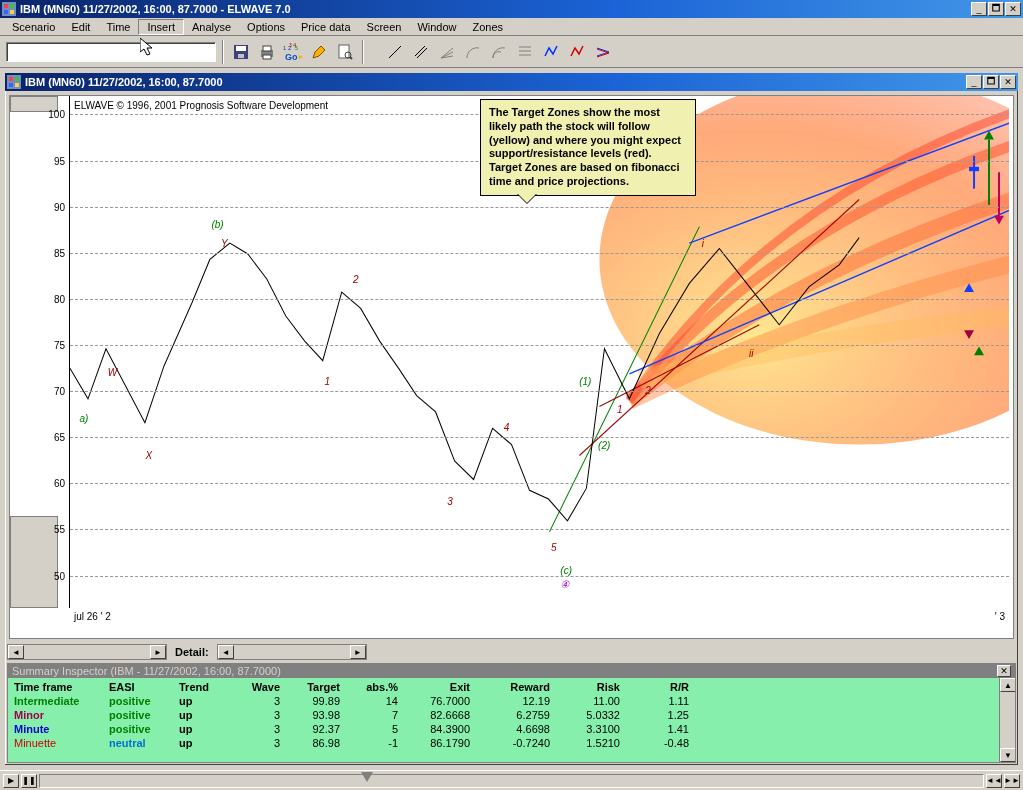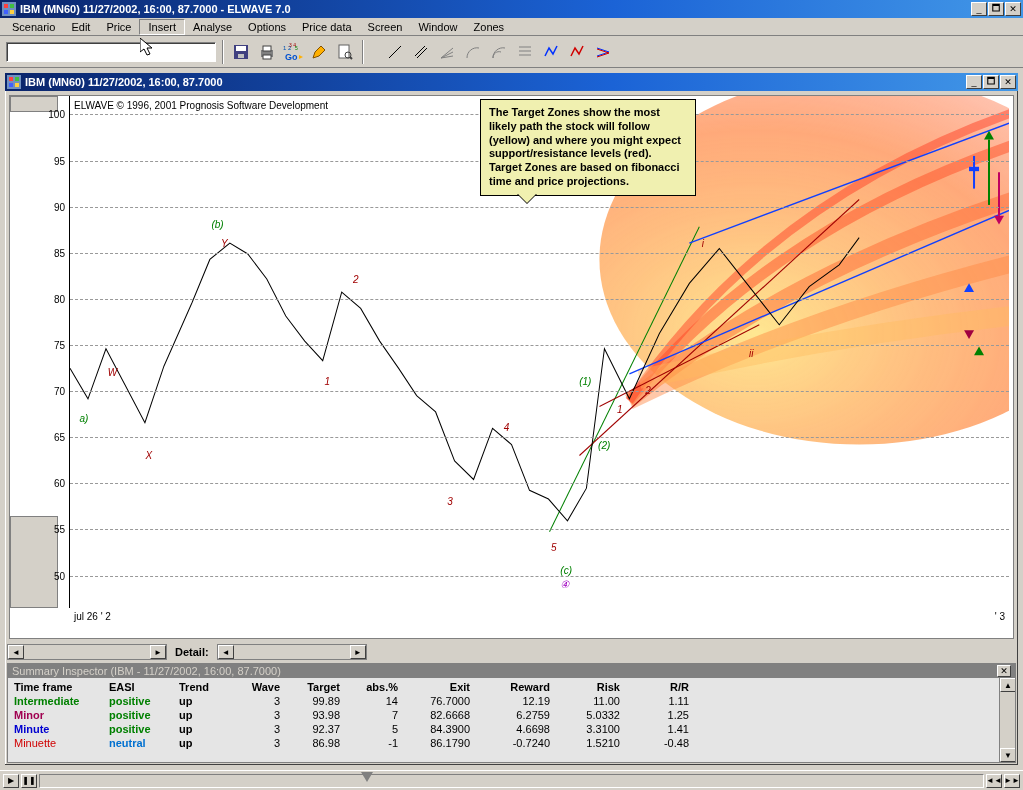--- a/index.html
+++ b/index.html
@@ -205,21 +205,21 @@
     background:#808080;
     color:#d4d0c8;
     font-size:11px;
     padding:1px 4px;
     display:flex;
     justify-content:space-between;
     align-items:center;
   }
   .inspector-body {
     flex:1;
-    background:#e5e5e5;
+    background:#86efac;
     display:flex;
     overflow:hidden;
     justify-content:center;
   }
   .inspector-table {
     flex:1;
     padding:2px 6px;
     font-size:11px;
   }
   .ihdr, .irow { display:flex; }
@@ -294,21 +294,21 @@
   <div class="win-buttons">
     <div class="win-btn">_</div>
     <div class="win-btn">🗖</div>
     <div class="win-btn">✕</div>
   </div>
 </div>
 
 <div class="menubar">
   <span class="menu-item">Scenario</span>
   <span class="menu-item">Edit</span>
-  <span class="menu-item">Price</span>
+  <span class="menu-item">Time</span>
   <span class="menu-item highlight">Insert</span>
   <span class="menu-item">Analyse</span>
   <span class="menu-item">Options</span>
   <span class="menu-item">Price data</span>
   <span class="menu-item">Screen</span>
   <span class="menu-item">Window</span>
   <span class="menu-item">Zones</span>
 </div>
 
 <svg class="cursor" width="16" height="20">

